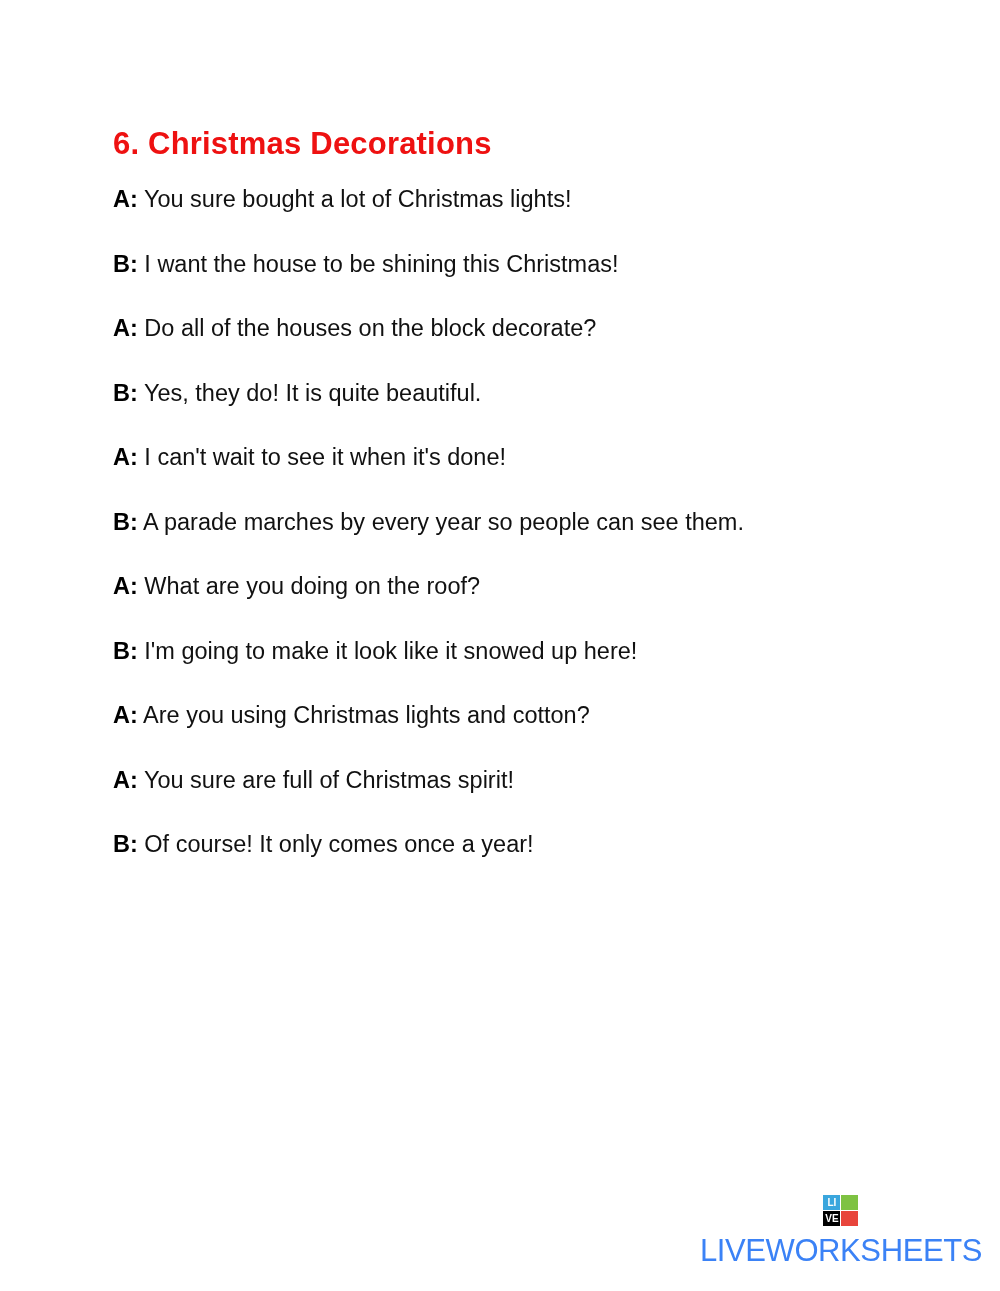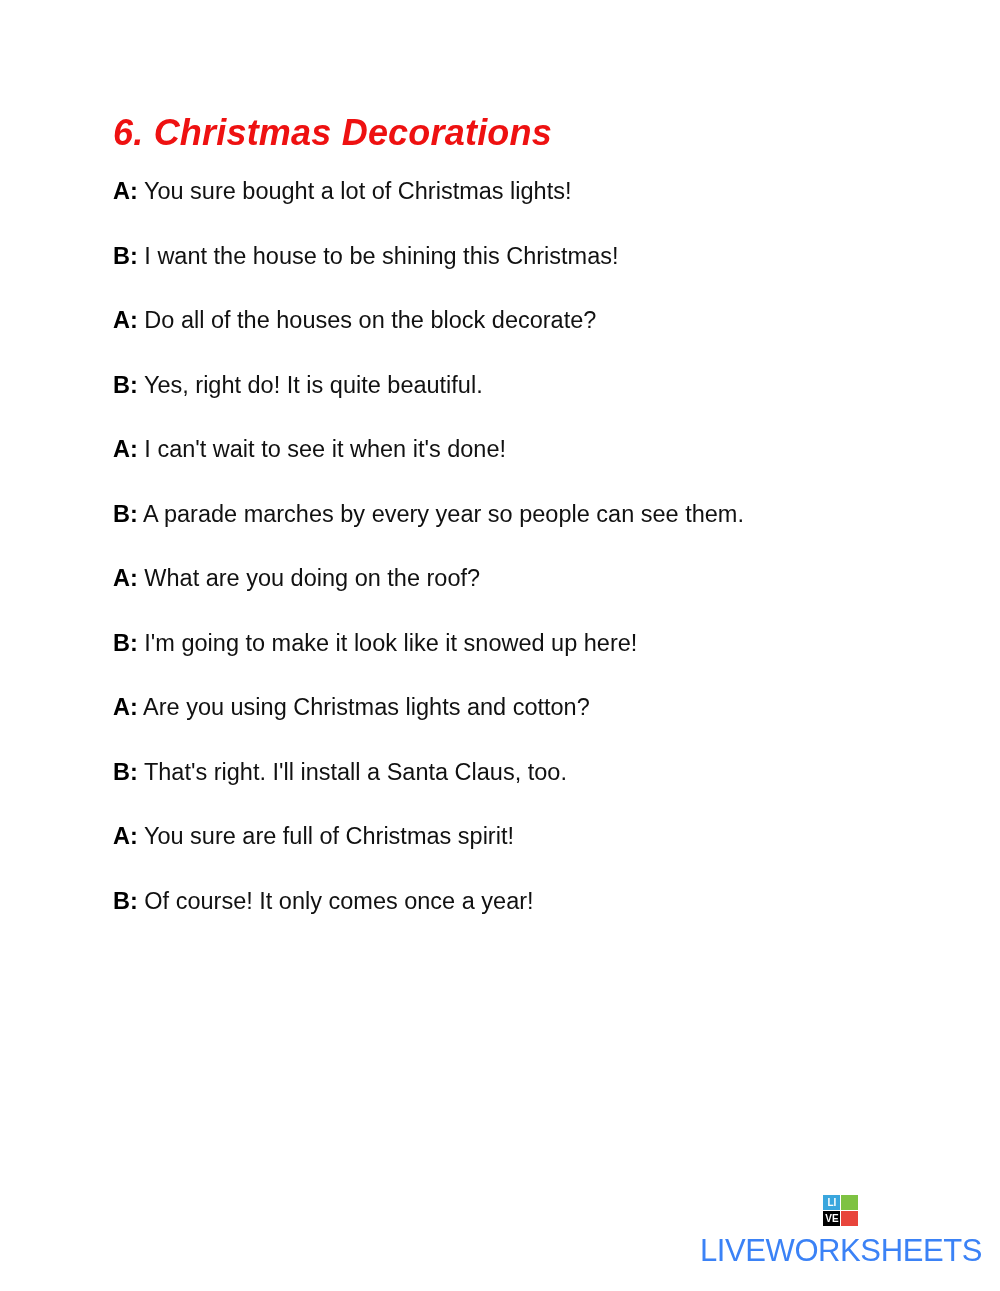--- a/index.html
+++ b/index.html
@@ -23,25 +23,24 @@
     background: #ffffff;
   }
   .content {
     position: absolute;
     left: 113px;
     top: 112px;
     width: 760px;
   }
   .worksheet-title {
     color: #ee1111;
-    font-size: 36px;
+    font-size: 31px;
     font-weight: bold;
-    margin: 0 0 22px 0;
+    margin: 14px 0 22px 0;
     letter-spacing: 0.2px;
-    font-style: italic;
   }
   .dialogue-line {
     font-size: 23.5px;
     color: #111111;
     line-height: 1.30;
     margin: 8px 0 34px 0;
     max-width: 725px;
   }
   .dialogue-line:last-child {
     margin-bottom: 0;
@@ -107,21 +106,21 @@
       <span class="utterance">I want the house to be shining this Christmas!</span>
     </p>
 
     <p class="dialogue-line">
       <span class="speaker">A:</span>
       <span class="utterance">Do all of the houses on the block decorate?</span>
     </p>
 
     <p class="dialogue-line">
       <span class="speaker">B:</span>
-      <span class="utterance">Yes, right do! It is quite beautiful.</span>
+      <span class="utterance">Yes, they do! It is quite beautiful.</span>
     </p>
 
     <p class="dialogue-line">
       <span class="speaker">A:</span>
       <span class="utterance">I can't wait to see it when it's done!</span>
     </p>
 
     <p class="dialogue-line">
       <span class="speaker">B:</span>
       <span class="utterance">A parade marches by every year so people can see them.</span>
@@ -135,24 +134,20 @@
     <p class="dialogue-line">
       <span class="speaker">B:</span>
       <span class="utterance">I'm going to make it look like it snowed up here!</span>
     </p>
 
     <p class="dialogue-line">
       <span class="speaker">A:</span>
       <span class="utterance">Are you using Christmas lights and cotton?</span>
     </p>
 
-    <p class="dialogue-line">
-      <span class="speaker">B:</span>
-      <span class="utterance">That's right. I'll install a Santa Claus, too.</span>
-    </p>
 
     <p class="dialogue-line">
       <span class="speaker">A:</span>
       <span class="utterance">You sure are full of Christmas spirit!</span>
     </p>
 
     <p class="dialogue-line">
       <span class="speaker">B:</span>
       <span class="utterance">Of course! It only comes once a year!</span>
     </p>

